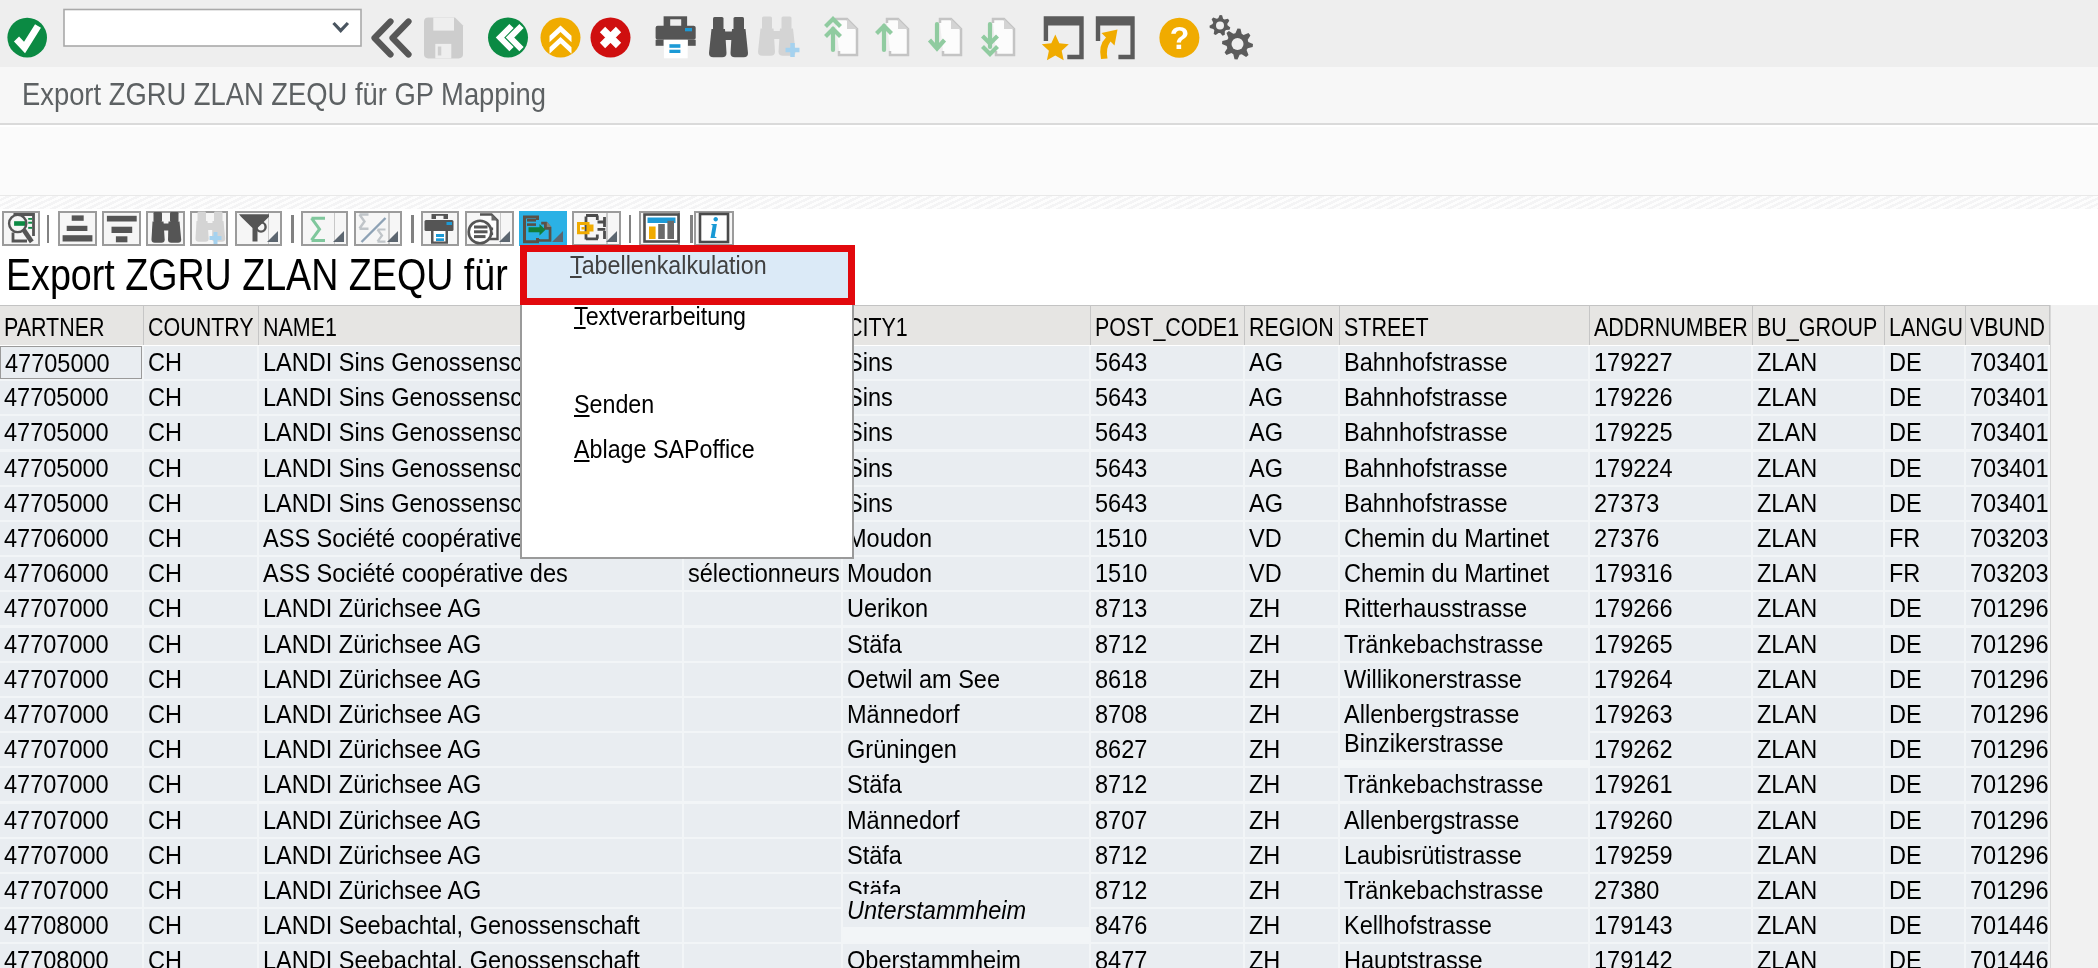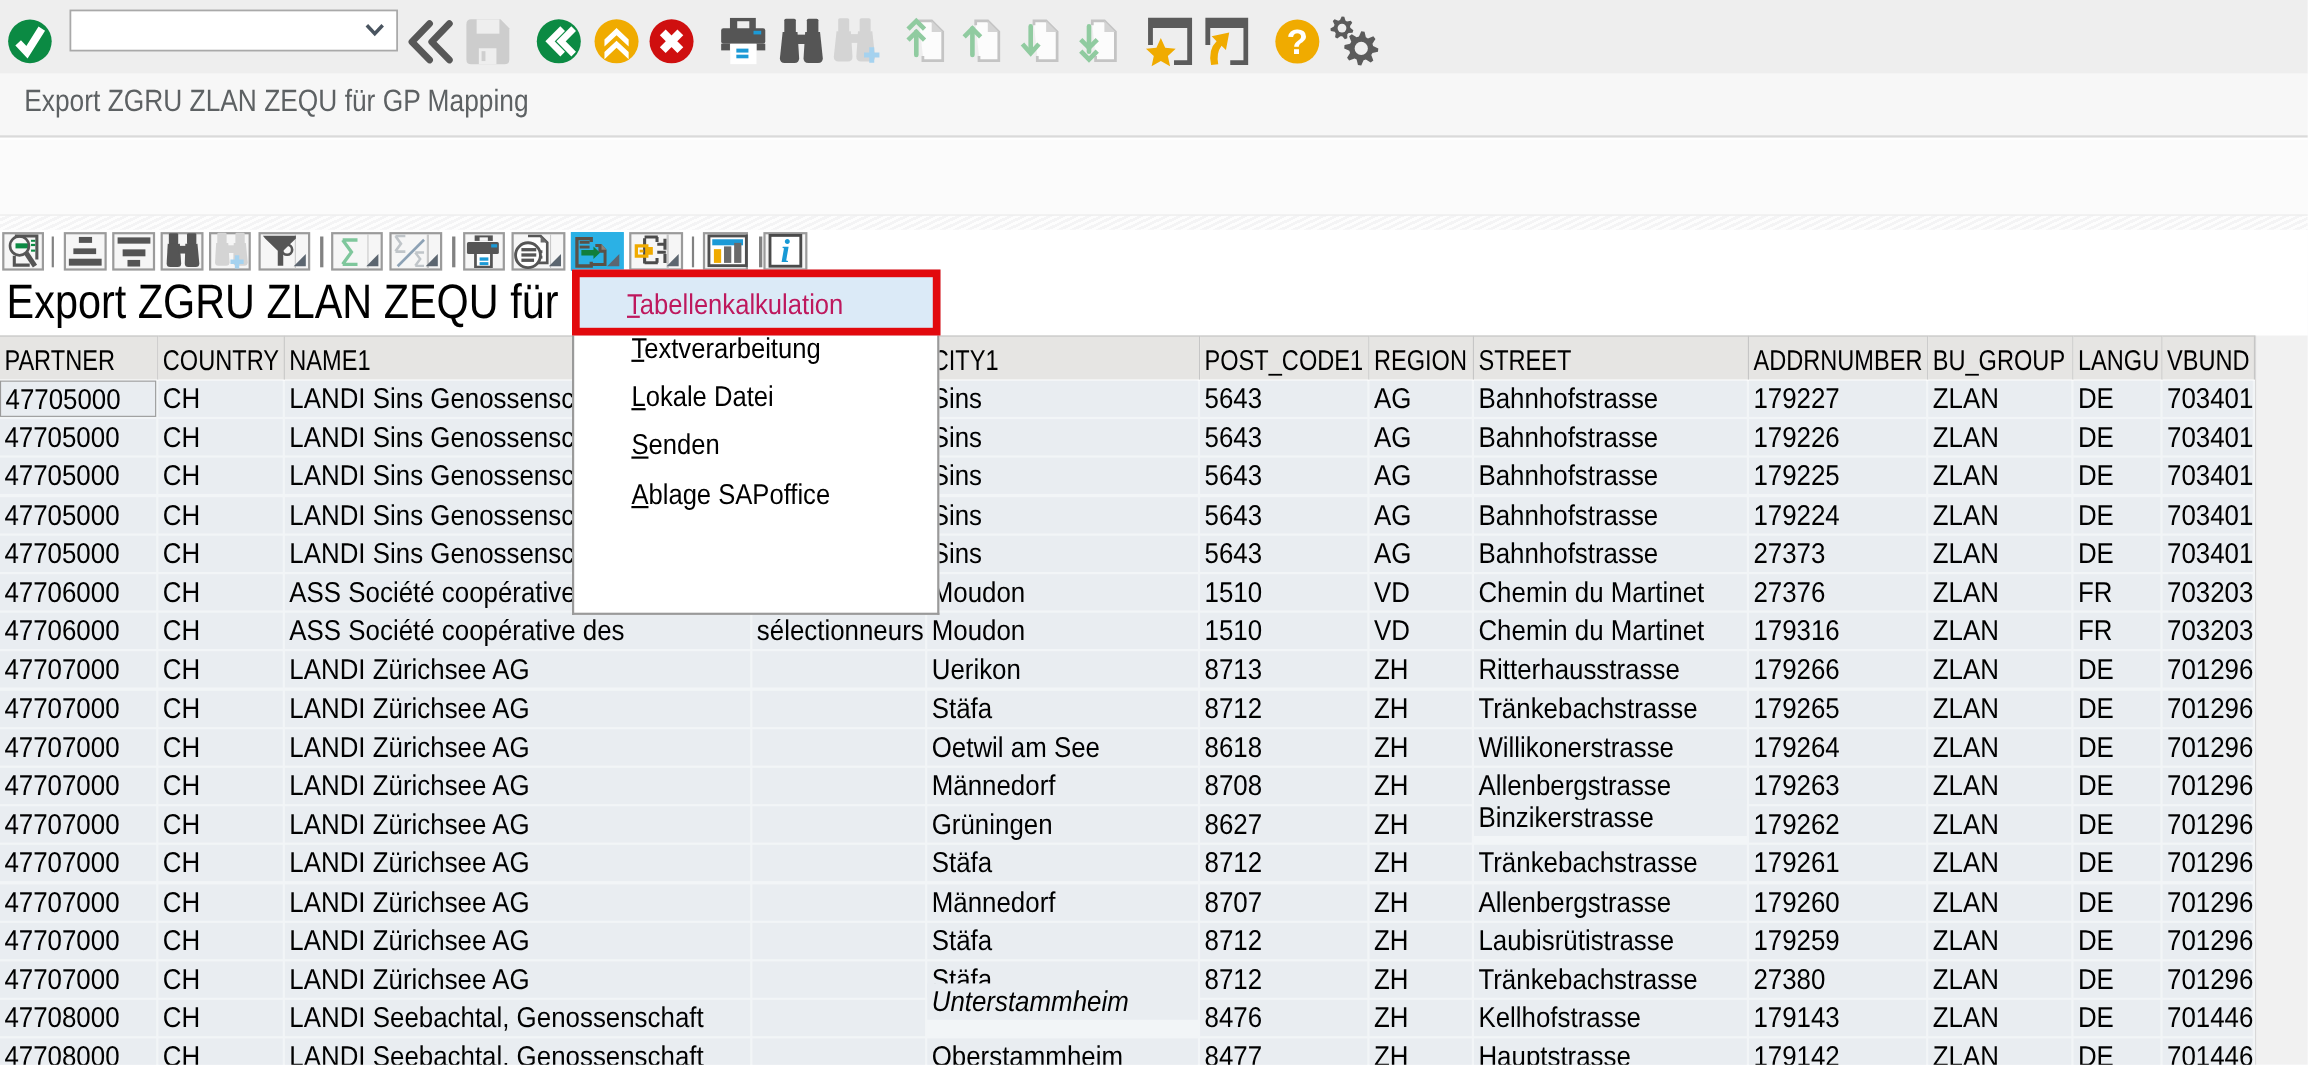--- a/index.html
+++ b/index.html
@@ -7,21 +7,21 @@
 body { font-family:"Liberation Sans",sans-serif; background:#ffffff; position:relative; }
 .abs { position:absolute; }
 .tx,.txh,.txb,.txm { display:inline-block; transform-origin:0 0; white-space:nowrap; line-height:1; }
 .tx { transform:scaleX(0.855); }
 .txh { transform:scaleX(0.825); }
 .txb { transform:scaleX(0.905); }
 .txm { transform:scaleX(0.895); }
 
 #topbar { left:0; top:0; width:2098px; height:67px; background:#eeeeee; }
 #titlebar { left:0; top:67px; width:2098px; height:57.5px; background:#f7f7f7; border-bottom:2px solid #dadada; }
-#titletext { left:22px; top:77.8px; font-size:28px; color:#5d6163; line-height:1; }
+#titletext { left:22px; top:77.8px; font-size:32px; color:#5d6163; line-height:1; }
 #midband { left:0; top:126.5px; width:2098px; height:70px; background:#fbfbfb; }
 #hatch { left:0; top:194.5px; width:2098px; height:14.5px; border-top:1px solid #e9e9e9;
   background:repeating-linear-gradient(155deg,#fdfdfd 0 2.5px,#f4f4f5 2.5px 5px); }
 
 #alvbar { left:0; top:209px; width:2098px; height:38px; background:#ffffff; }
 .btn { position:absolute; top:1.5px; height:35px; background:#f6f6f6; border:2px solid #9b9b9b; }
 .sep { position:absolute; top:6px; height:28px; width:2.5px; background:#828282; }
 .tri { position:absolute; right:2px; bottom:2px; width:0; height:0;
   border-left:11px solid transparent; border-bottom:11px solid #5c6670; }
 .bdiv { position:absolute; top:0; bottom:0; width:1.5px; background:#c8c8c8; }
@@ -33,21 +33,21 @@
 .hcell { position:absolute; top:0; height:40px; background:#e6e5e3; border-top:1.5px solid #c3c3c3; border-right:1.5px solid #c6c6c6; color:#000; font-size:26px; }
 .hcell span, .cell span { position:absolute; left:4px; top:7.6px; }
 .cell { position:absolute; height:33px; background:#e9edf1; color:#000; font-size:26px; }
 .cell span { top:3px; }
 
 #menu { left:519.5px; top:246px; width:334px; height:312.6px; background:#ffffff;
   border:2px solid #9a9a9a; border-top:none; }
 .mitem { position:absolute; left:2px; width:328px; height:44.3px; font-size:26px; color:#000; }
 .mitem .txm { position:absolute; left:50px; top:10.3px; }
 #redbox { left:519.5px; top:244.8px; width:335.8px; height:60px; border:7px solid #e2090d; background:#dbeaf7; }
-#redboxtxt { position:absolute; left:43px; top:11px; font-size:26px; color:#be185d; line-height:1; }
+#redboxtxt { position:absolute; left:43px; top:0; font-size:26px; color:#404040; line-height:1; }
 u.fl { text-decoration:underline; text-underline-offset:2px; text-decoration-thickness:2px; }
 </style>
 </head>
 <body>
 <div class="abs" id="topbar"></div>
 <div class="abs" id="titlebar"></div>
 <div class="abs" id="titletext"><span class="tx">Export ZGRU ZLAN ZEQU für GP Mapping</span></div>
 <div class="abs" id="midband"></div>
 <div class="abs" id="hatch"></div>
 <div class="abs" id="alvbar">
@@ -907,23 +907,20 @@
       <span class="txb">DE</span>
     </div>
     <div class="cell" style="left:1965.5px;top:639.4000000000001px;width:82px;">
       <span class="txb">701446</span>
     </div>
   </div>
 <div class="abs" id="menu">
     <div class="mitem" style="top:46.599999999999994px">
       <span class="txm"><u class="fl">T</u>extverarbeitung</span>
     </div>
-    <div class="mitem" style="top:90.89999999999999px">
-      <span class="txm"><u class="fl">L</u>okale Datei</span>
-    </div>
     <div class="mitem" style="top:179.5px">
       <span class="txm"><u class="fl">A</u>blage SAPoffice</span>
     </div>
     <div class="mitem" style="top:135.2px">
       <span class="txm"><u class="fl">S</u>enden</span>
     </div>
   </div>
 <div class="abs" id="rightstrip"></div>
 <div class="abs" id="redbox">
     <span id="redboxtxt"><span class="txm"><u class="fl">T</u>abellenkalkulation</span></span>

